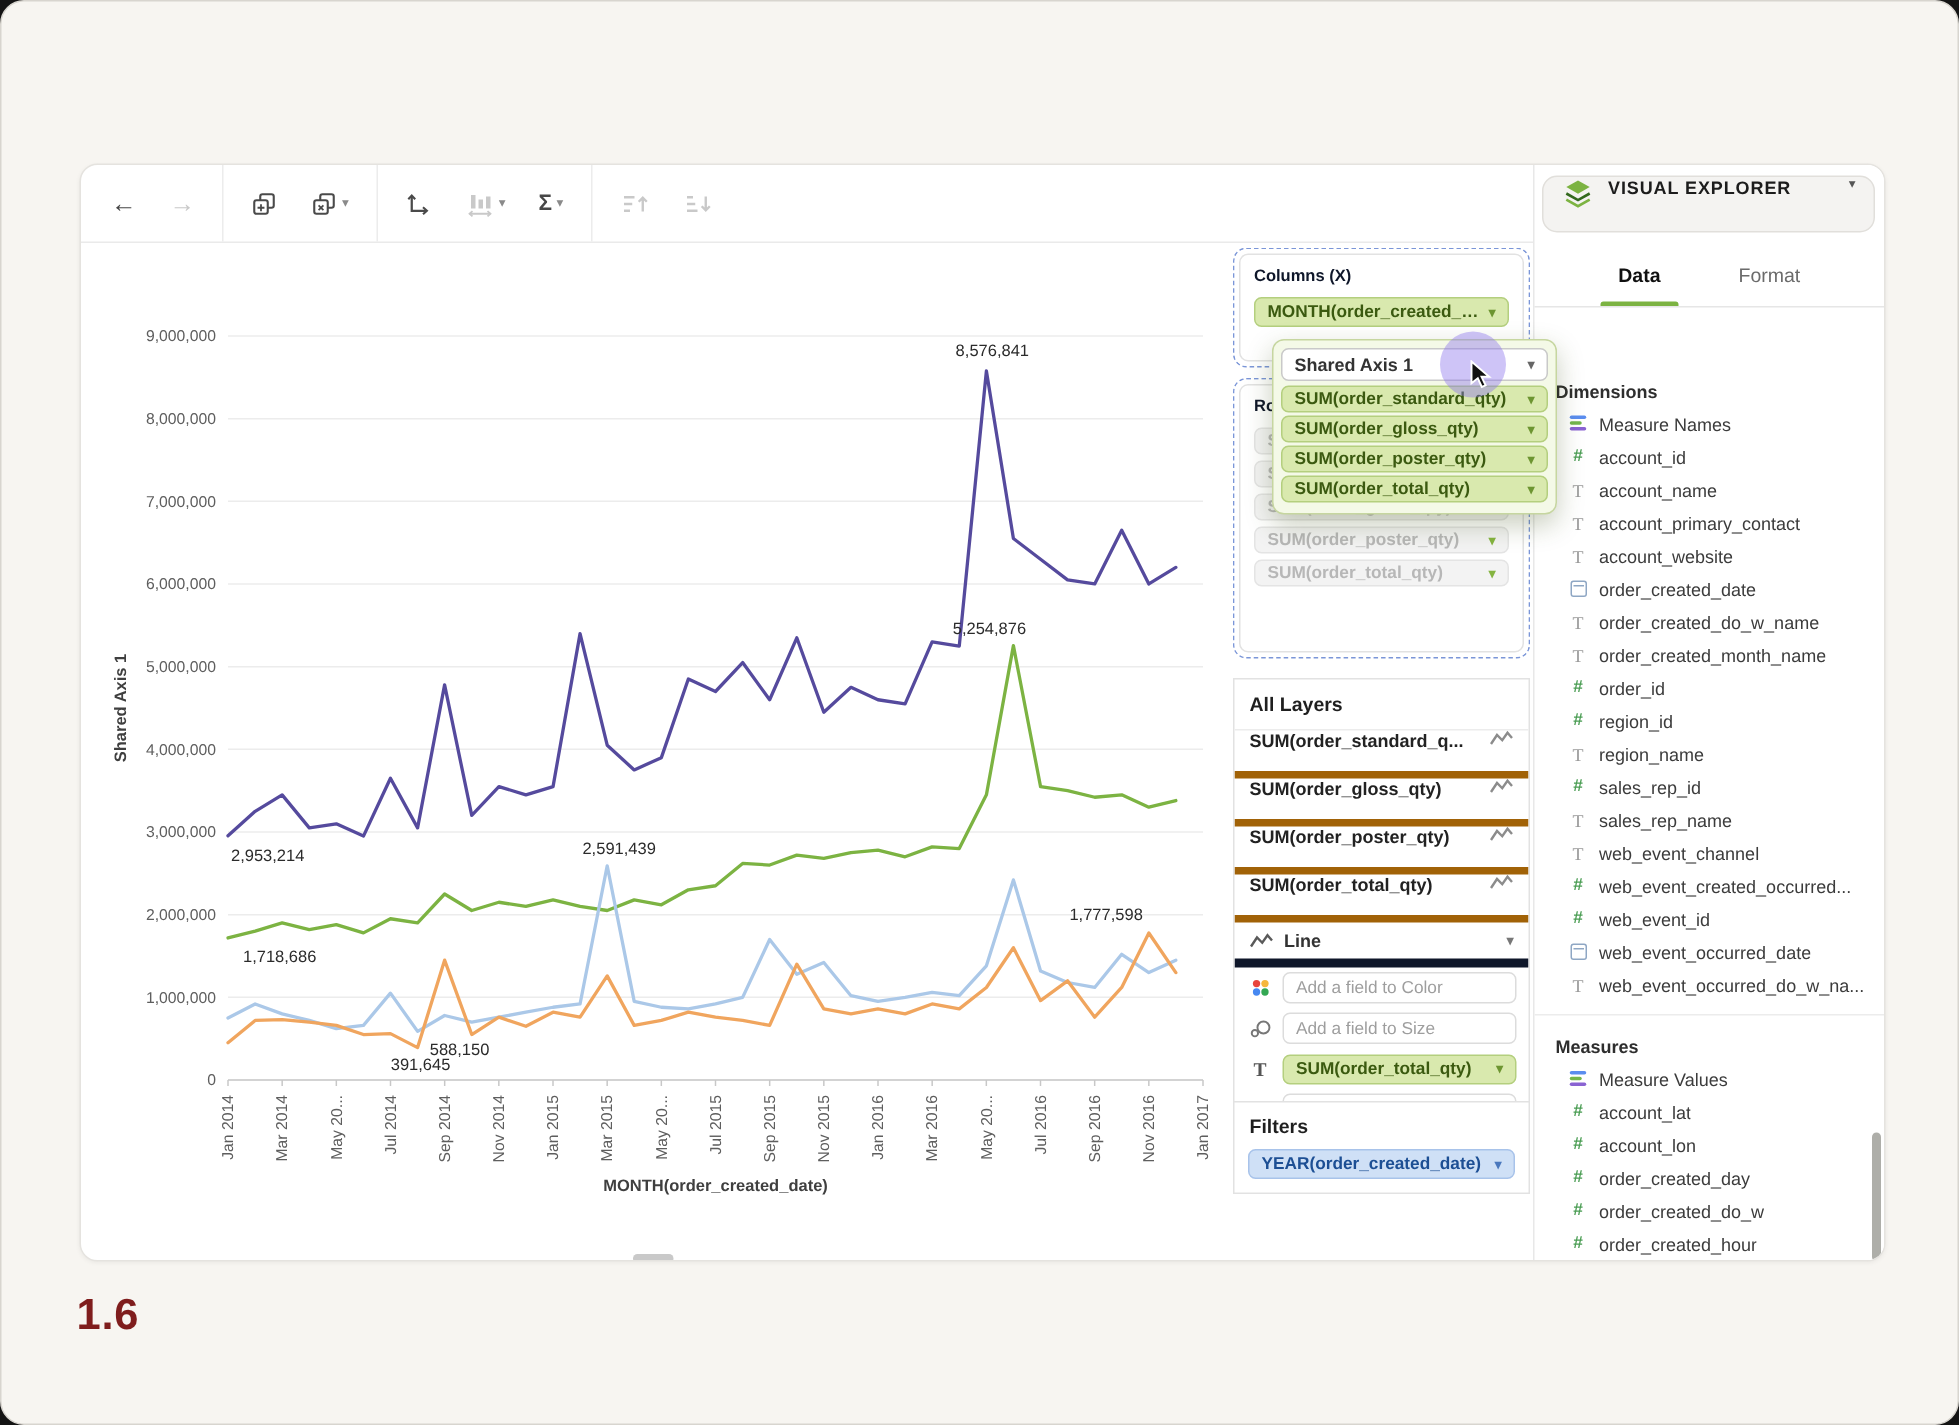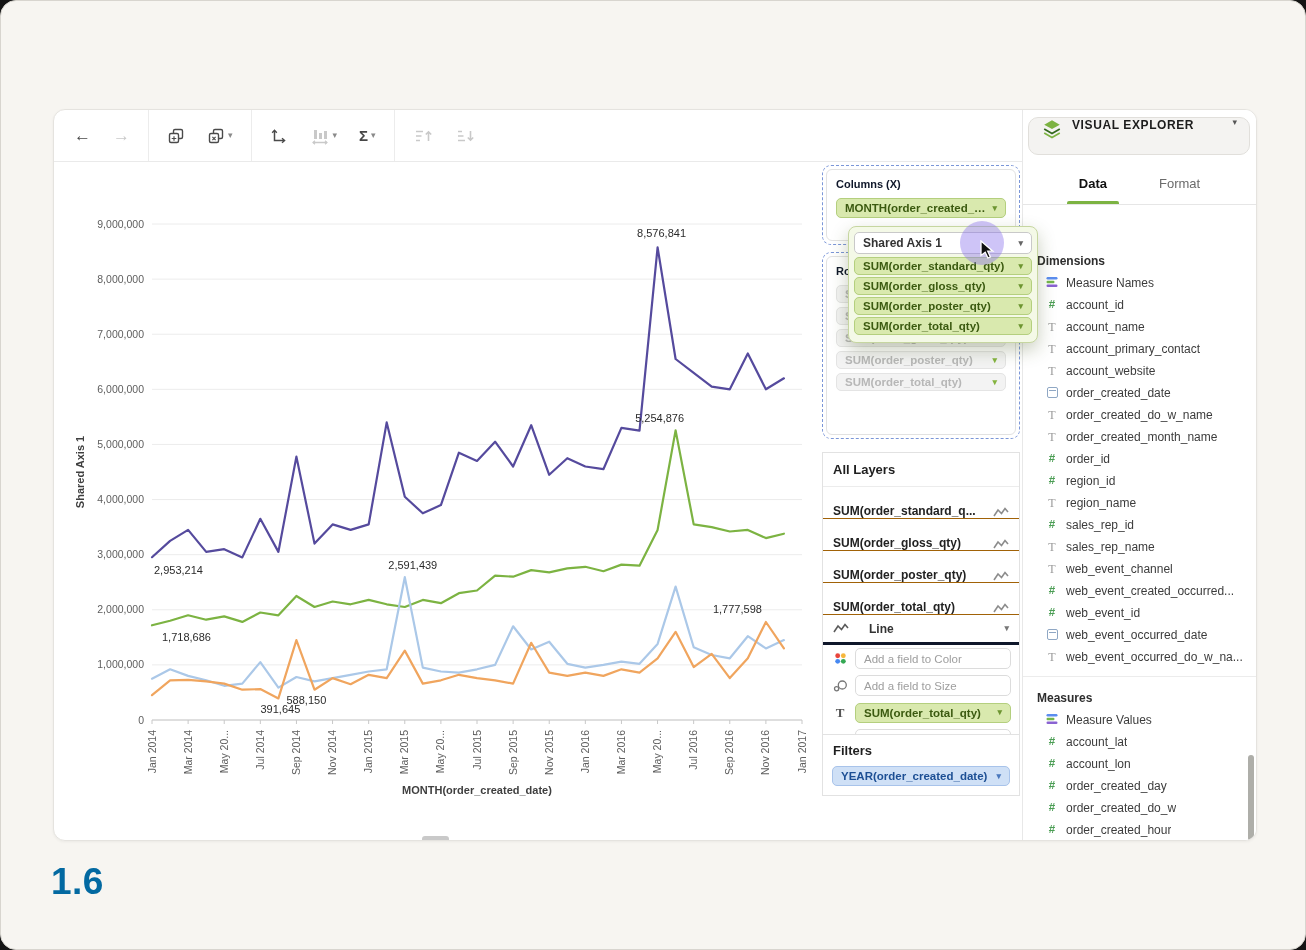--- a/index.html
+++ b/index.html
@@ -72,41 +72,41 @@
   .pill.ghost{background:#f3f3f3;border:1px solid #e4e4e4;color:#b7b7b7}
   .pill.ghost .caret{color:#c2c2c2}
   .pill.ghost .caret.green{color:#85b440}
   #ghost-pills .pill{margin-bottom:4px;height:18px}
 
   .panel{position:absolute;left:2px;width:198px;background:#fff;border:1px solid #e2e2e2;border-radius:0;overflow:hidden}
   .layers-panel{top:290px;height:302px}
   .filters-panel{top:572px;height:62px;padding:8px 9px}
   .panel-header{font-size:13px;font-weight:700;color:#1f1f1f;padding:9px 10px;height:34px;border-bottom:1px solid #ececec}
   .filters-panel .panel-header{padding:0 1px 8px;border-bottom:none;height:auto}
-  .layer-row{height:32px;display:flex;align-items:flex-end;justify-content:space-between;padding:0 10px;border-bottom:1px solid #a16207;cursor:pointer}
+  .layer-row{height:32px;display:flex;align-items:flex-start;justify-content:space-between;padding:0 10px;border-bottom:5px solid #a16207;cursor:pointer}
   .layer-label{font-size:12px;font-weight:700;color:#222;white-space:nowrap;overflow:hidden;text-overflow:ellipsis}
-  .line-select{height:30px;display:flex;align-items:center;gap:20px;padding:0 10px;border-bottom:3px solid #0f172a;font-size:12px;font-weight:600;color:#333;cursor:pointer}
+  .line-select{height:30px;display:flex;align-items:center;gap:7px;padding:0 10px;border-bottom:6px solid #0f172a;font-size:12px;font-weight:600;color:#333;cursor:pointer}
   .line-select .caret{margin-left:auto;color:#777}
   .slot-row{height:27px;display:flex;align-items:center;gap:6px;padding:0 8px}
   .slot-icon{width:18px;flex:none;display:flex;align-items:center;justify-content:center}
   .ticon{font-family:"Liberation Serif",serif;font-size:13px;font-weight:700;color:#555}
   .slot-input{flex:1;height:21px;border:1px solid #dcdcdc;border-radius:5px;display:flex;align-items:center;padding:0 8px;font-size:11.5px;color:#9e9e9e;background:#fff;white-space:nowrap;overflow:hidden}
   .pill.grow{flex:1;min-width:0}
 
   
   .popup{position:absolute;left:794px;top:116px;width:190px;background:#f4f9e7;border:1px solid #c6d6a0;border-radius:8px;box-shadow:0 7px 18px rgba(60,80,20,.28);padding:5px;z-index:40}
   .popup-select{background:#fff;border:1px solid #c9c9c9;border-radius:5px;height:22px;display:flex;align-items:center;padding:0 8px;font-size:12px;font-weight:600;color:#333;margin-bottom:3px;cursor:pointer}
   .popup-select .caret{margin-left:auto;color:#666}
   #popup-items .pill{height:18px;margin-bottom:2px}
 
   
   .cursor-halo{position:absolute;left:906px;top:111px;width:44px;height:44px;border-radius:50%;background:rgba(139,114,235,.42);z-index:70;pointer-events:none}
   .cursor-arrow{position:absolute;left:926px;top:130px;z-index:71;pointer-events:none}
 
-  .version{position:absolute;left:50px;top:860px;font-size:37px;font-weight:700;color:#0369a1;letter-spacing:.5px}
+  .version{position:absolute;left:50px;top:860px;font-size:29px;font-weight:700;color:#7f1d1d;letter-spacing:.5px}
 </style>
 </head>
 <body>
 
 <div class="page">
   <div class="card">
 
     <div class="toolbar">
       <div class="tb-group">
         <button class="tb-btn">

